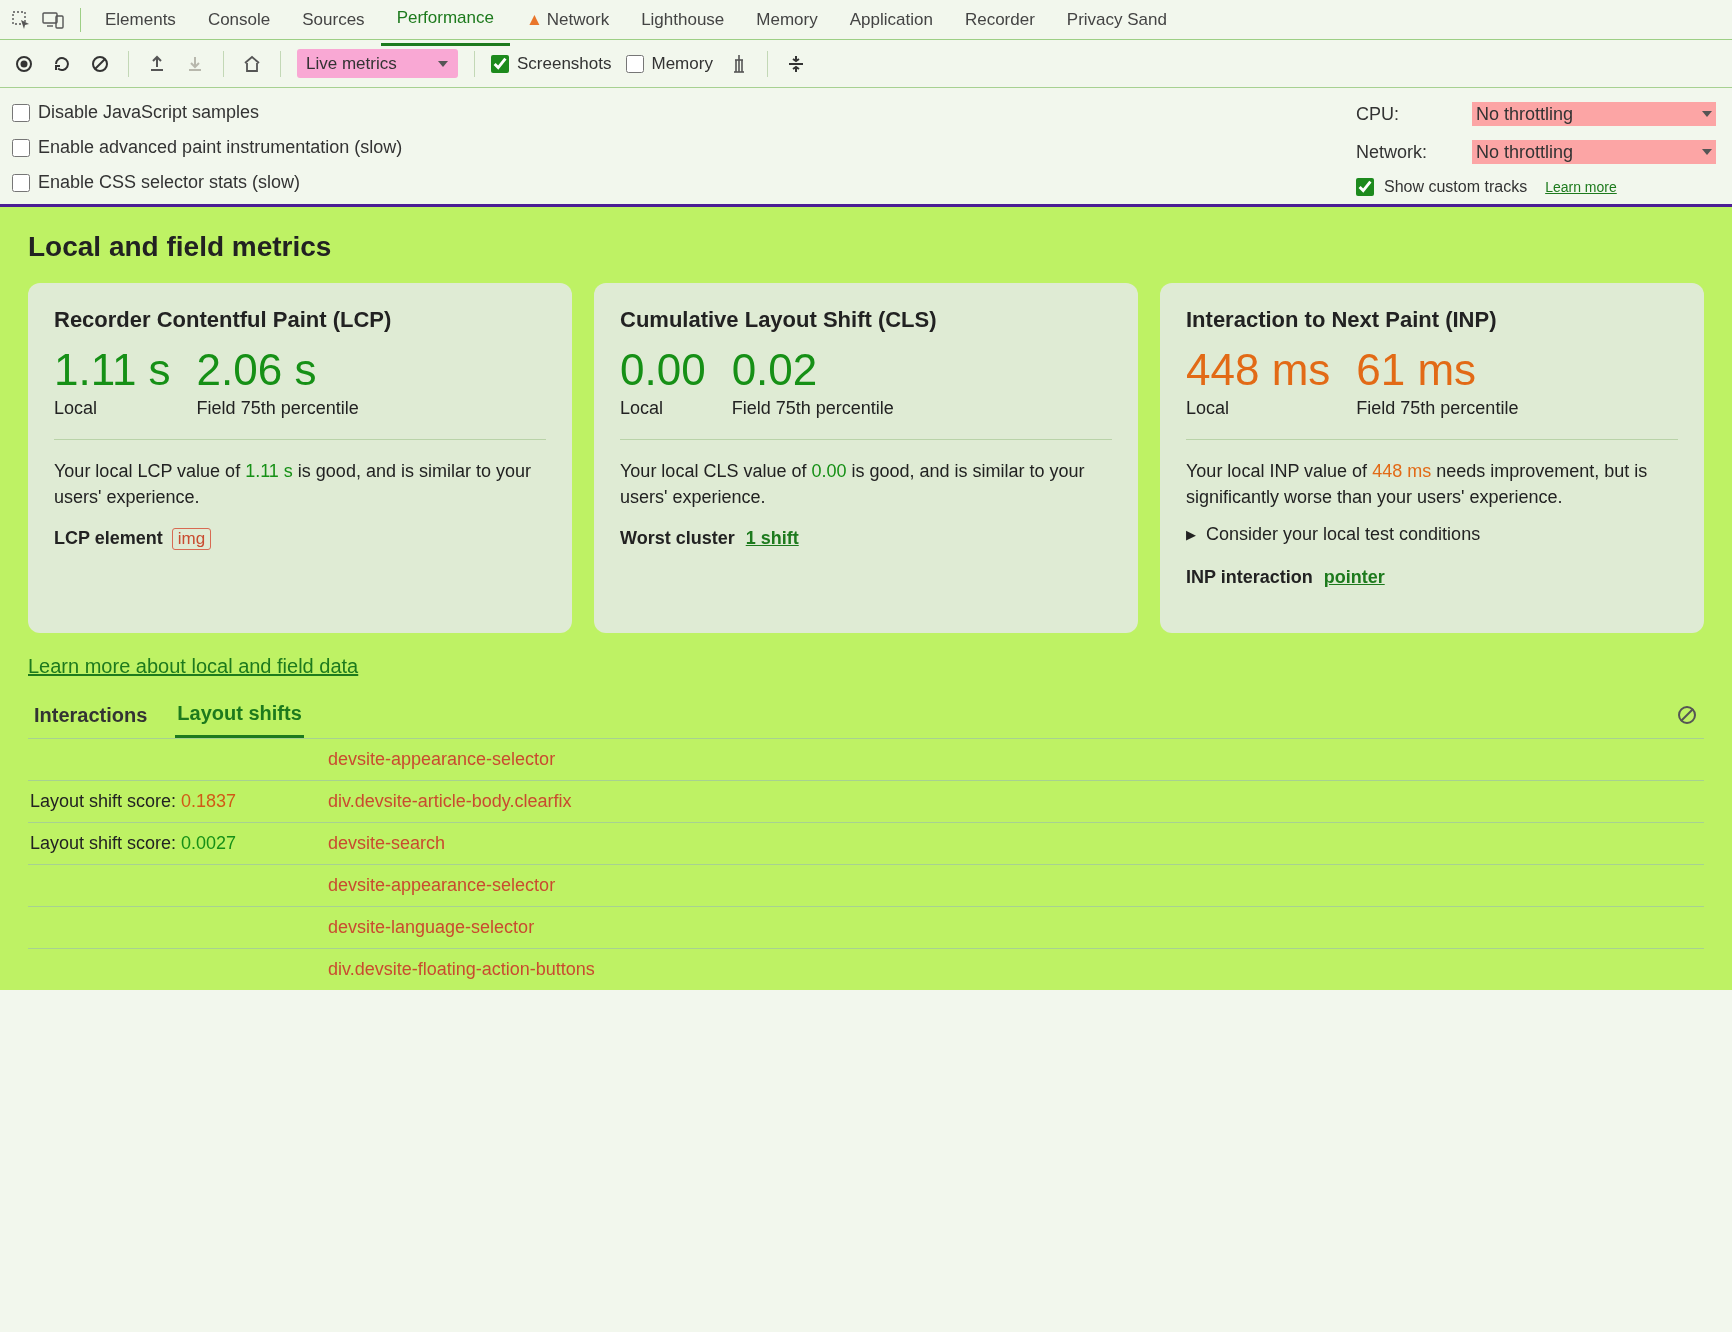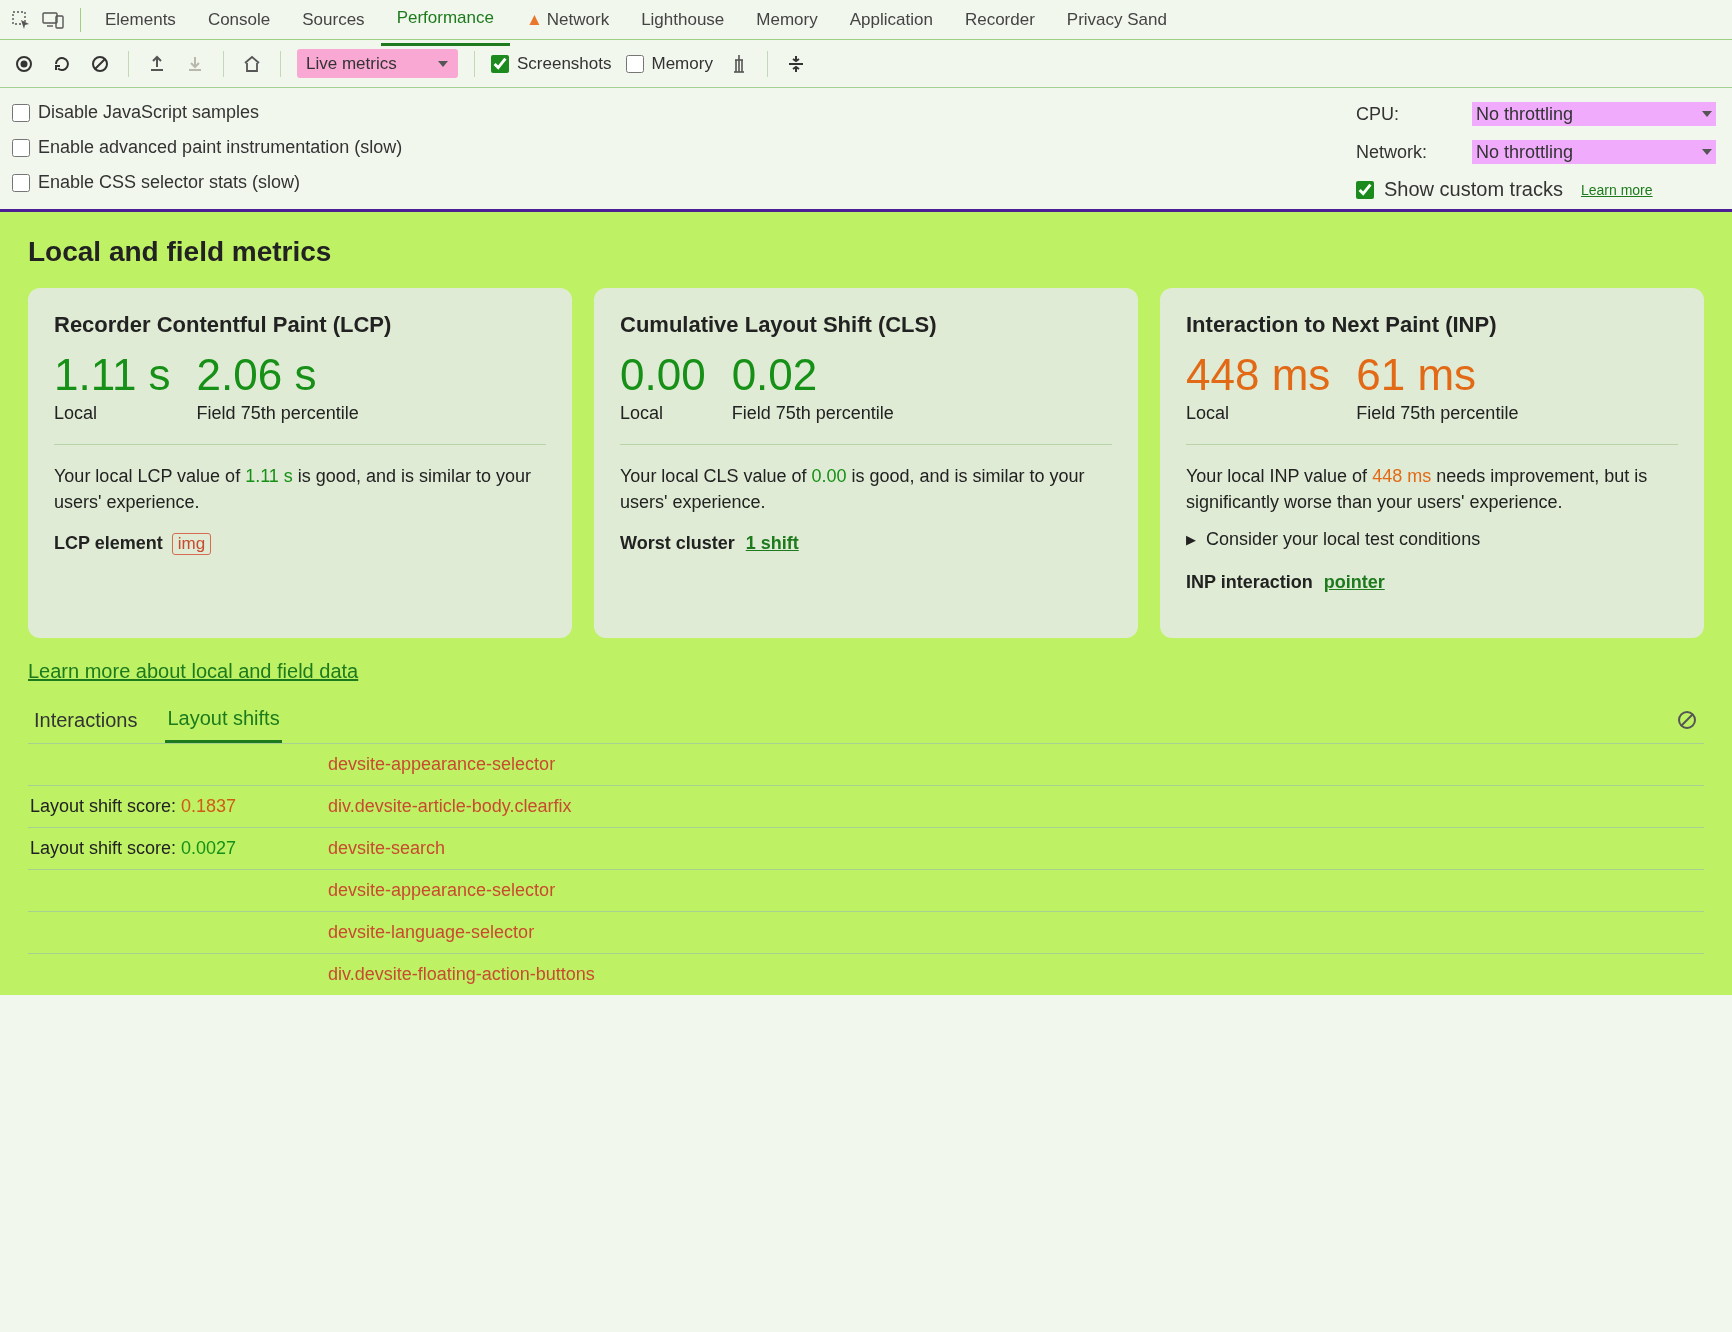--- a/index.html
+++ b/index.html
@@ -103,21 +103,21 @@
     border-bottom:3px solid #4c1d95;
     background:#f2f7ed;
   }
   .settings-left { display:flex; flex-direction:column; gap:14px; padding-top:6px;}
   .settings-left .chk label { font-size:18px; color:#333; }
   .settings-right { display:flex; flex-direction:column; gap:14px; padding-top:6px; min-width:360px;}
   .settings-right .row { display:flex; align-items:center; gap:16px;}
   .settings-right .row .lbl { font-size:18px; color:#333; width:100px;}
   .settings-right .row .sel-wrap{ position:relative; flex:1;}
   .settings-right .row select{
-    width:100%; background:#f0abfc; border:none; font-size:18px; color:#333; appearance:none;
+    width:100%; background:#fca5a5; border:none; font-size:18px; color:#333; appearance:none;
     padding:2px 28px 2px 4px;
   }
   .settings-right .row .sel-wrap::after{
     content:""; position:absolute; right:4px; top:50%;
     width:0;height:0;border-left:5px solid transparent;
     border-right:5px solid transparent;border-top:6px solid #555;
     transform:translateY(-50%);
   }
   .settings-right .chk-row { display:flex; align-items:center; gap:10px;}
   .settings-right .learn { color:#1d7a1d; text-decoration:underline; margin-left:8px;}
@@ -162,21 +162,21 @@
   .expand-row .tri { font-size:13px; color:#222;}
   .learn-link{ font-size:20px; color:#1d7a1d; text-decoration:underline; display:inline-block; margin:22px 0 14px 0;}
 
   
   .lower-tabs{
     display:flex; align-items:center; gap:26px;
     border-bottom:1px solid #a7d191;
     padding:0 4px;
   }
   .lower-tabs .ltab{
-    font-size:20px; color:#333; padding:10px 2px; cursor:pointer; font-weight:400;
+    font-size:20px; color:#333; padding:10px 2px; cursor:pointer; font-weight:700;
   }
   .lower-tabs .ltab.active{ color:#1d7a1d; border-bottom:3px solid #1d7a1d;}
   .lower-tabs .spacer{ flex:1;}
   .lower-tabs .ban-icon{ width:26px; height:26px; color:#555; display:flex;align-items:center;justify-content:center;}
 
   
   .shift-list{ }
   .shift-row{
     display:flex; align-items:center;
     border-bottom:1px solid #a7d191;
@@ -319,21 +319,21 @@
       </div>
     </div>
     <div class="row">
       <div class="lbl">Network:</div>
       <div class="sel-wrap">
         <select><option>No throttling</option></select>
       </div>
     </div>
     <div class="chk-row">
       <input type="checkbox" checked="" style="width: 18px; height: 18px; accent-color: rgb(29, 138, 29);">
-      <span style="font-size:20px">Show custom tracks</span>
+      <span style="font-size:16px">Show custom tracks</span>
       <a class="learn">Learn more</a>
     </div>
   </div>
 </div>
 
 <div class="main">
   <h1>Local and field metrics</h1>
 
   <div class="cards">
 

